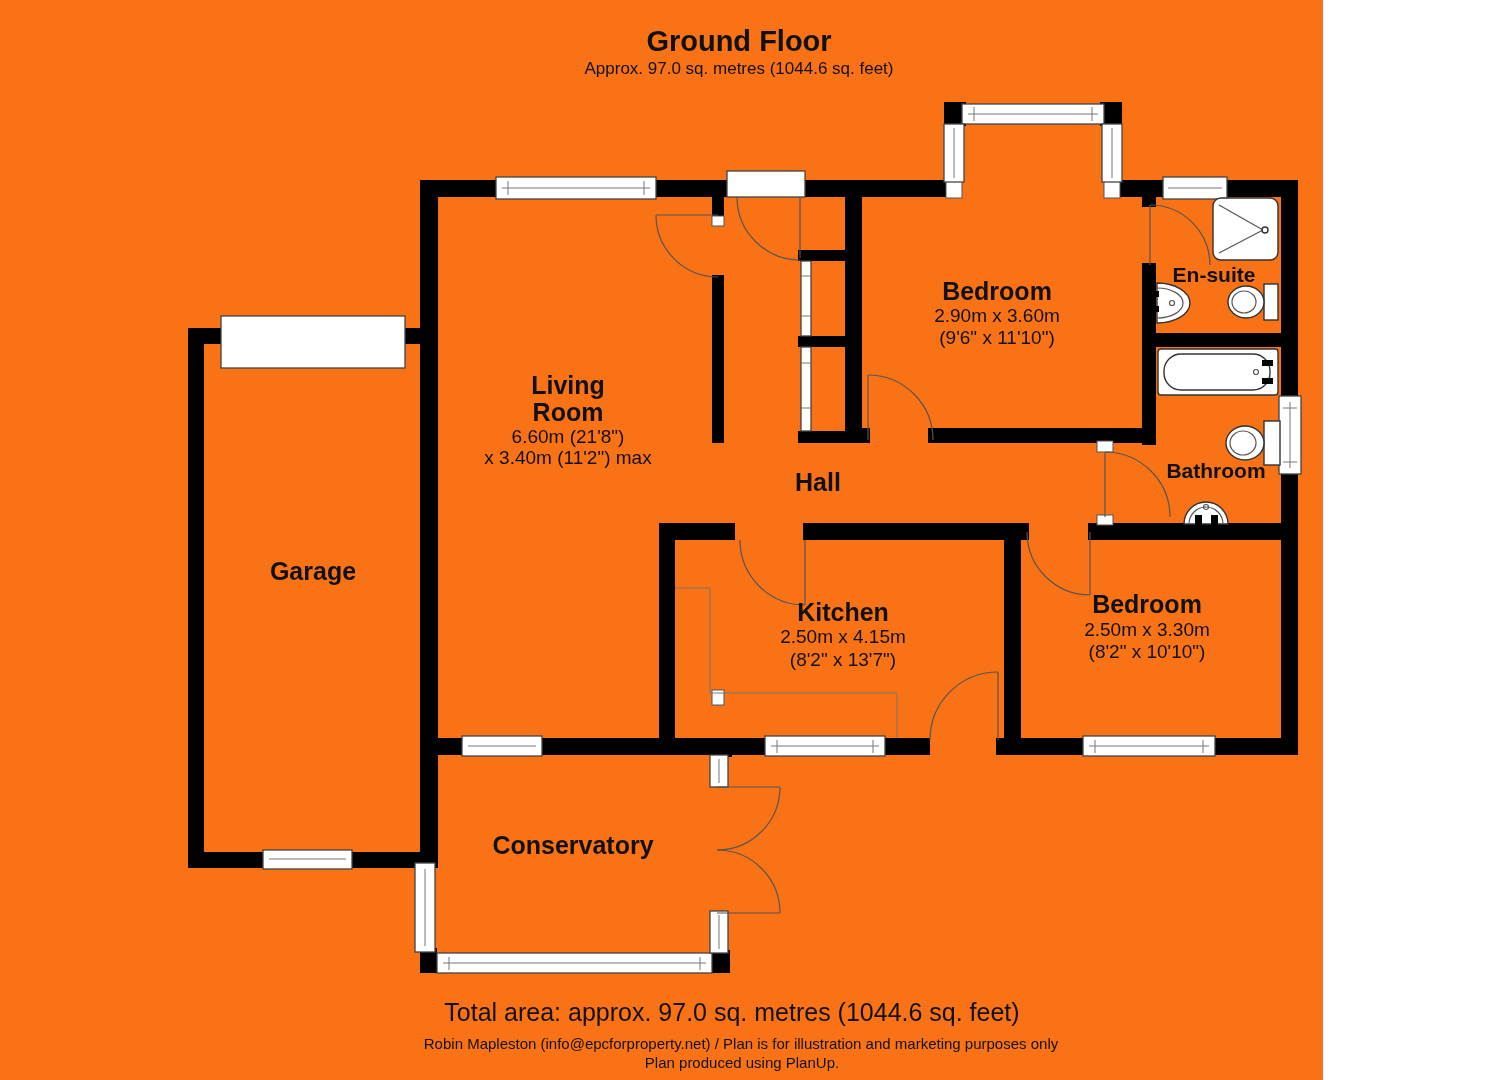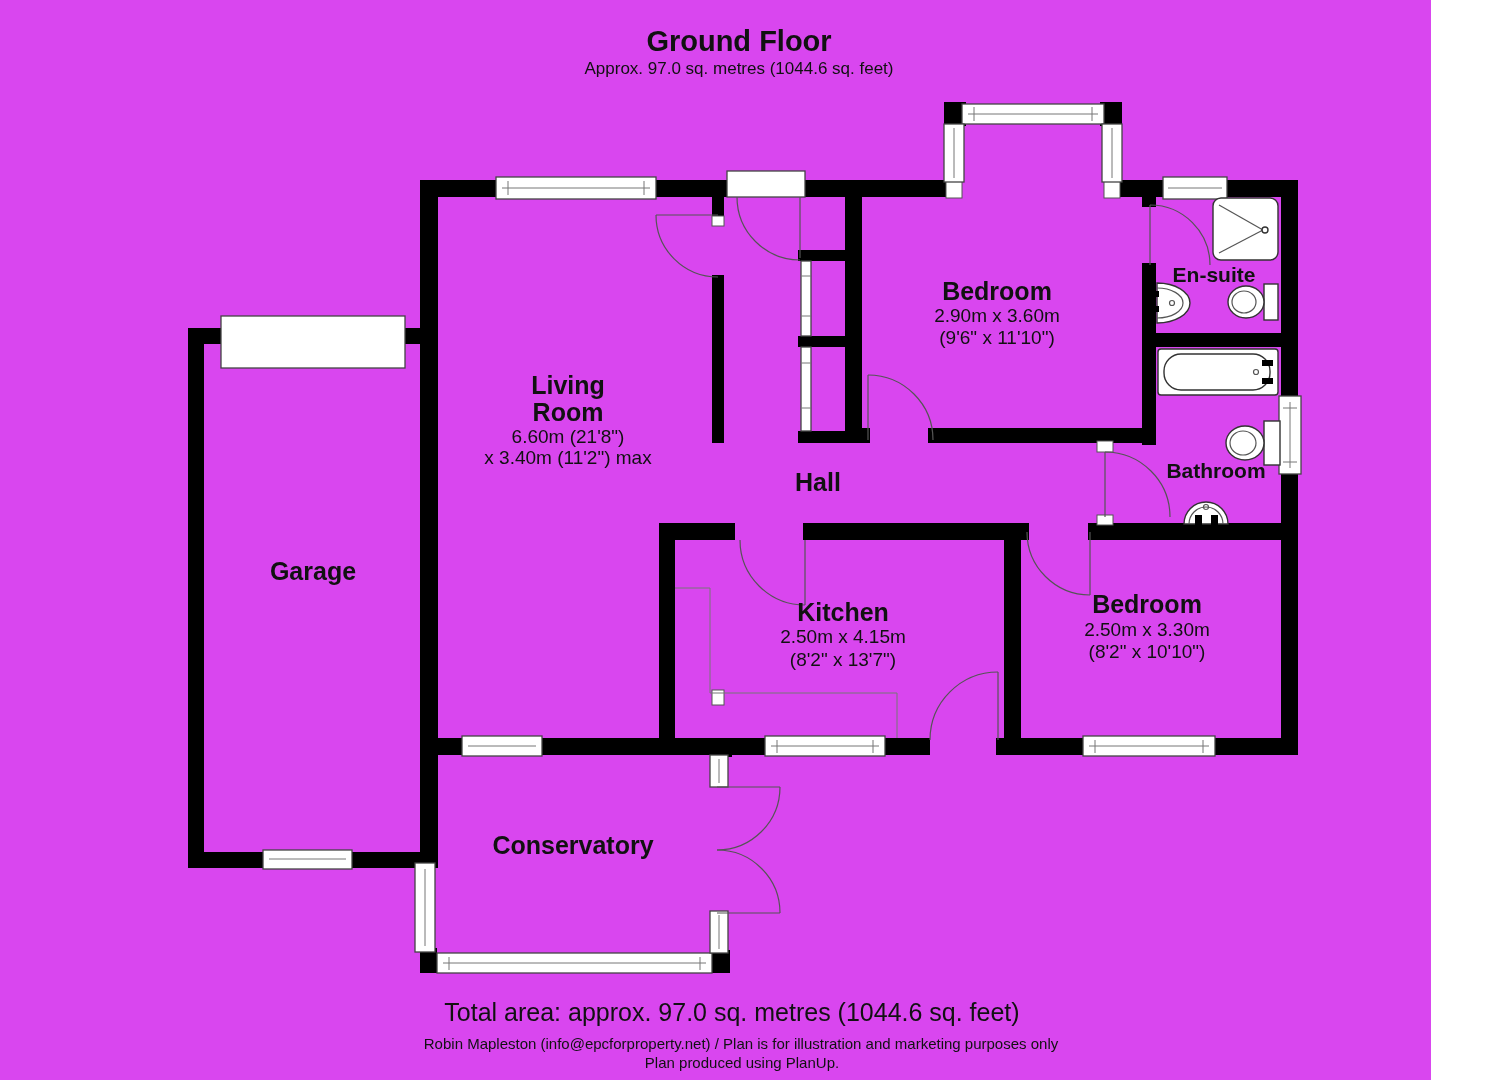--- a/index.html
+++ b/index.html
@@ -1,16 +1,16 @@
 <!DOCTYPE html>
 <html><head>
 <meta charset="utf-8">
 <style>
   html,body{margin:0;padding:0;background:#fff;}
-  .page{position:relative;width:1431px;height:1080px;background:#d946ef;overflow:hidden;}
+  .page{position:relative;width:1323px;height:1080px;background:#f97316;overflow:hidden;}
   svg{display:block;}
   .wall{fill:#000;}
   .win{fill:#fff;stroke:#444;stroke-width:1.3;}
   .thin{stroke:#555;stroke-width:1.2;fill:none;}
   .thin2{stroke:#777;stroke-width:1;fill:none;}
   .fixture{fill:#fff;stroke:#333;stroke-width:1.4;}
   .fxdark{fill:#000;stroke:none;}
   .jamb{fill:#fff;stroke:#555;stroke-width:1;}
   text{font-family:"Liberation Sans",sans-serif;fill:#111;}
   .room-name{font-weight:bold;font-size:25px;text-anchor:middle;}

